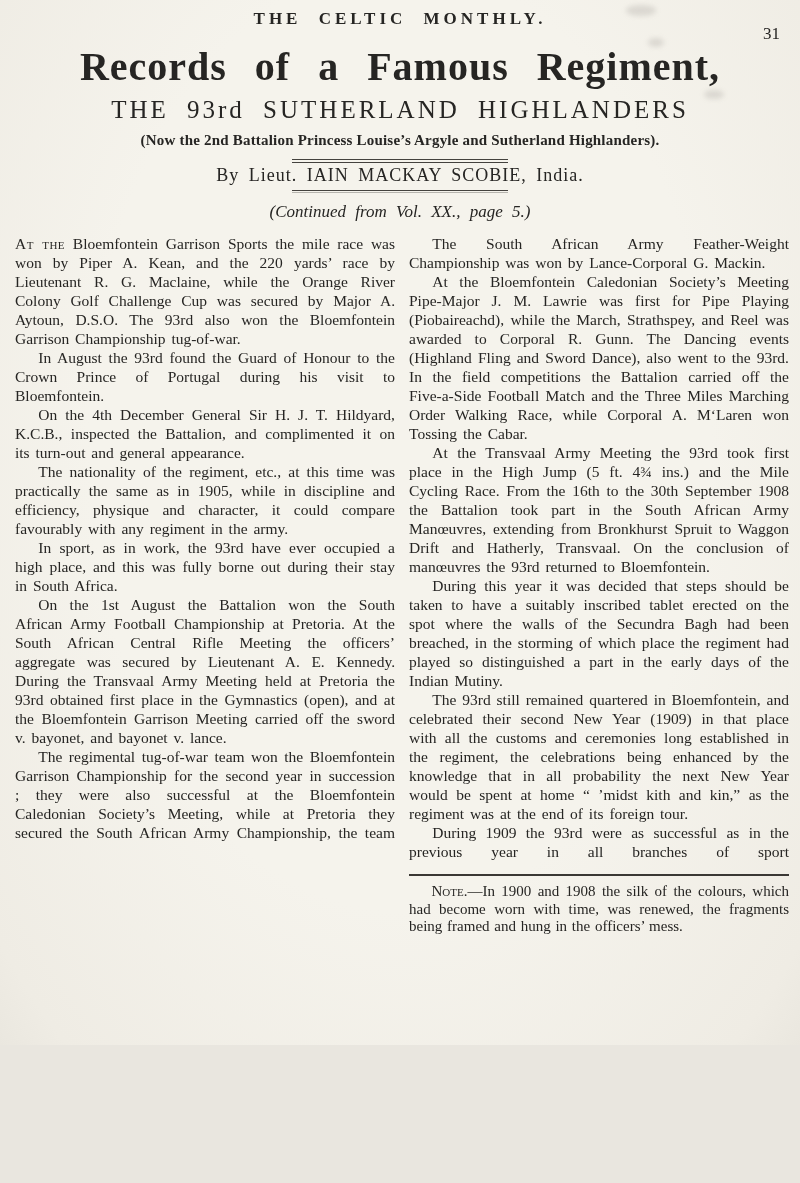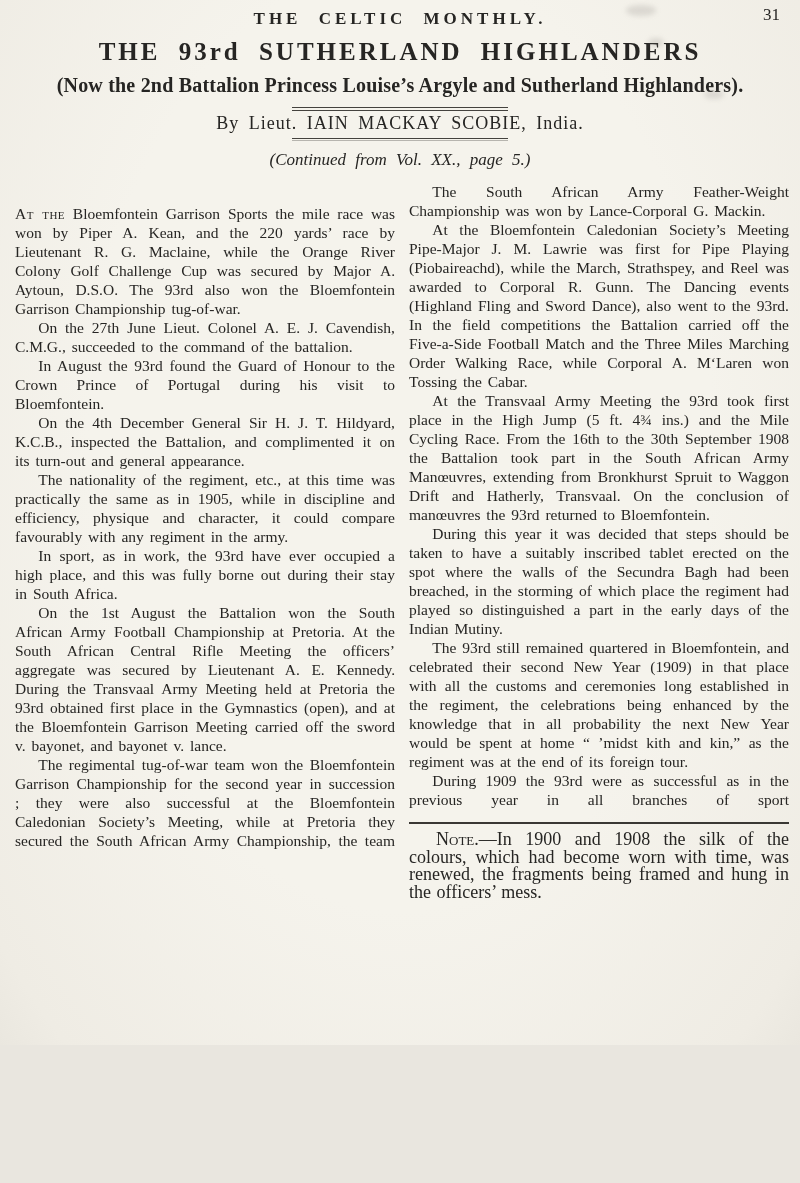--- a/index.html
+++ b/index.html
@@ -26,35 +26,35 @@
   .smudge.s1 { left: 626px; top: 5px;  width: 30px; height: 11px; }
   .smudge.s2 { left: 648px; top: 38px; width: 16px; height: 9px;  }
   .smudge.s3 { left: 704px; top: 90px; width: 20px; height: 9px;  }
 
   .running-head { position: relative; padding-top: 9px; text-align: center; height: 30px; }
   .journal-title {
     display: inline-block;
     font-size: 17px; font-weight: bold;
     letter-spacing: 4px; word-spacing: 9px;
   }
-  .page-number { position: absolute; right: 20px; top: 5px; font-size: 17px; }
+  .page-number { position: absolute; right: 20px; top: 24px; font-size: 17px; }
 
   .article-title {
     margin: 15px 0 0; text-align: center;
     font-size: 40px; font-weight: bold; line-height: 1.08;
     letter-spacing: 1px; word-spacing: 17px;
   }
   .article-subtitle {
     margin: 8px 0 0; text-align: center;
-    font-size: 25px; font-weight: bold;
+    font-size: 25px; font-weight: normal;
     letter-spacing: 3px; word-spacing: 9px;
   }
   .series-note {
     margin: 8px 0 0; text-align: center;
-    font-size: 20px; font-weight: bold; letter-spacing: 0.2px;
+    font-size: 15px; font-weight: bold; letter-spacing: 0.2px;
   }
 
   .rule-top { width: 216px; margin: 10px auto 0; height: 4px;
     border-top: 1px solid #44423e; border-bottom: 1px solid #44423e; }
   .byline {
     margin-top: 2px; text-align: center;
     font-size: 18px; font-weight: normal;
     letter-spacing: 1px; word-spacing: 4px;
   }
   .rule-bottom { width: 216px; margin: 4px auto 0; height: 3px;
@@ -66,59 +66,59 @@
   }
 
   .columns { display: flex; gap: 14px; padding: 0 10px 0 15px; margin-top: 12px; }
   .col {
     width: 380px;
     text-align: justify;
     font-size: 15.5px; line-height: 19px;
     word-spacing: 2px;
   }
   .col p { margin: 0; text-indent: 1.5em; }
-  .col p.flush { text-indent: 0; margin-top: 22px; }
+  .col p.flush { text-indent: 0; }
   .col p.justify-last { text-align-last: justify; }
   .lead-caps { font-variant: small-caps; letter-spacing: 0.5px; }
 
   .foot-rule { border-top: 2px solid #3a3834; margin: 13px 0 7px; }
   .footnote {
-    font-size: 18px; line-height: 17.5px;
+    font-size: 15px; line-height: 17.5px;
     text-align: justify; text-indent: 1.2em; word-spacing: 1px;
   }
   .smallcaps { font-variant: small-caps; }
 </style>
 </head>
 <body>
 
 <div class="page">
 
   <div class="smudge s1"></div>
   <div class="smudge s2"></div>
   <div class="smudge s3"></div>
 
   <div class="running-head">
     <span class="journal-title">THE  CELTIC  MONTHLY.</span>
     <span class="page-number">31</span>
   </div>
 
+  <h1 class="article-title">Records of a Famous Regiment,</h1>
   <h2 class="article-subtitle">THE 93rd SUTHERLAND HIGHLANDERS</h2>
   <h3 class="series-note">(Now the 2nd Battalion Princess Louise’s Argyle and Sutherland Highlanders).</h3>
 
   <div class="rule-top"></div>
   <div class="byline">By Lieut. IAIN MACKAY SCOBIE, India.</div>
   <div class="rule-bottom"></div>
 
   <div class="continuation">(Continued from Vol. XX., page 5.)</div>
 
   <main class="columns">
 
     <section class="col">
       <p class="flush"><span class="lead-caps">At the</span><span> Bloemfontein Garrison Sports the mile race was won by Piper A. Kean, and the 220 yards’ race by Lieutenant R. G. Maclaine, while the Orange River Colony Golf Challenge Cup was secured by Major A. Aytoun, D.S.O. The 93rd also won the Bloemfontein Garrison Championship tug-of-war.</span></p>
-      <p>On the 27th June Lieut. Colonel A. E. J. Cavendish, C.M.G., succeeded to the command of the battalion.</p>
       <p>In August the 93rd found the Guard of Honour to the Crown Prince of Portugal during his visit to Bloemfontein.</p>
       <p>On the 4th December General Sir H. J. T. Hildyard, K.C.B., inspected the Battalion, and complimented it on its turn-out and general appearance.</p>
       <p>The nationality of the regiment, etc., at this time was practically the same as in 1905, while in discipline and efficiency, physique and character, it could compare favourably with any regiment in the army.</p>
       <p>In sport, as in work, the 93rd have ever occupied a high place, and this was fully borne out during their stay in South Africa.</p>
       <p>On the 1st August the Battalion won the South African Army Football Championship at Pretoria.  At the South African Central Rifle Meeting the officers’ aggregate was secured by Lieutenant A. E. Kennedy.  During the Transvaal Army Meeting held at Pretoria the 93rd obtained first place in the Gymnastics (open), and at the Bloemfontein Garrison Meeting carried off the sword v. bayonet, and bayonet v. lance.</p>
       <p class="justify-last">The regimental tug-of-war team won the Bloemfontein Garrison Championship for the second year in succession ; they were also successful at the Bloemfontein Caledonian Society’s Meeting, while at Pretoria they secured the South African Army Championship, the team</p>
     </section>
 
     <section class="col">
       <p>The South African Army Feather-Weight Championship was won by Lance-Corporal G. Mackin.</p>

